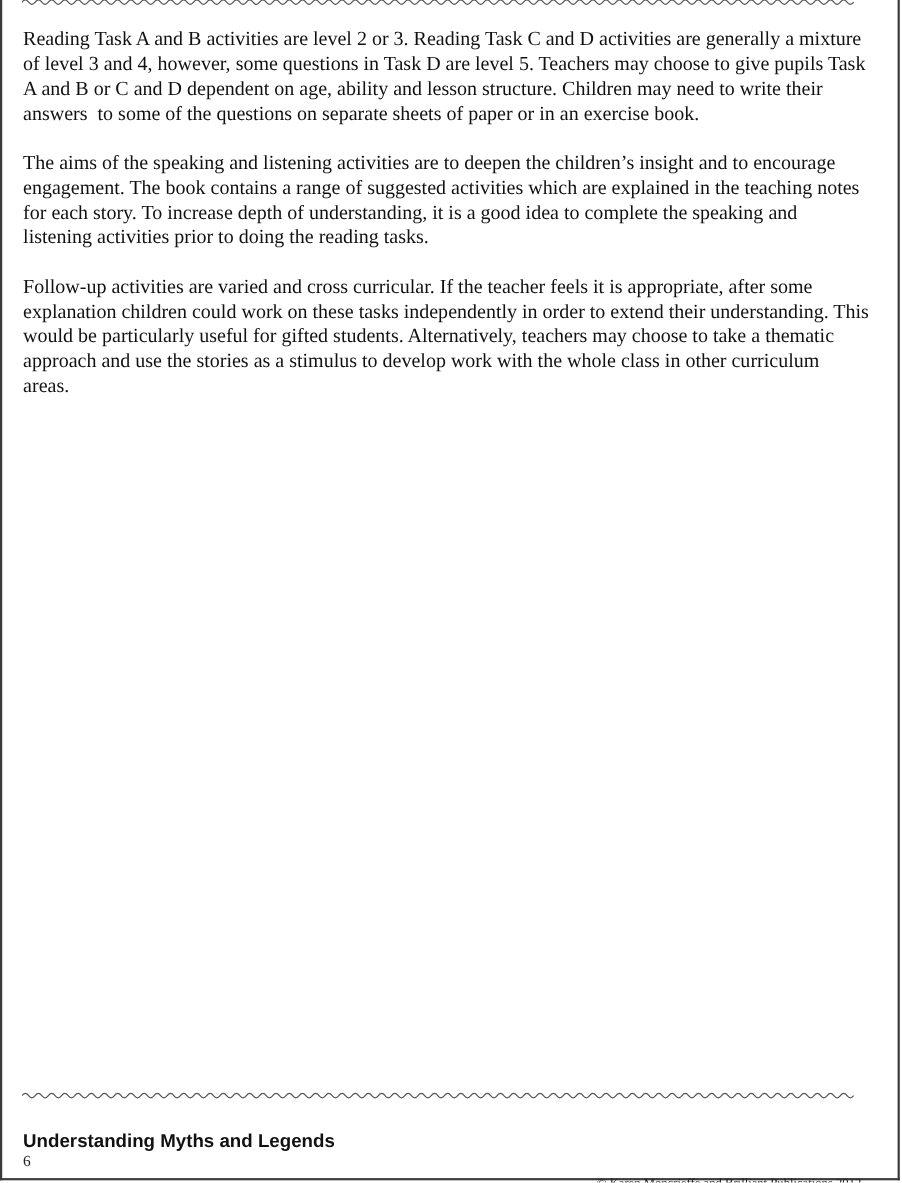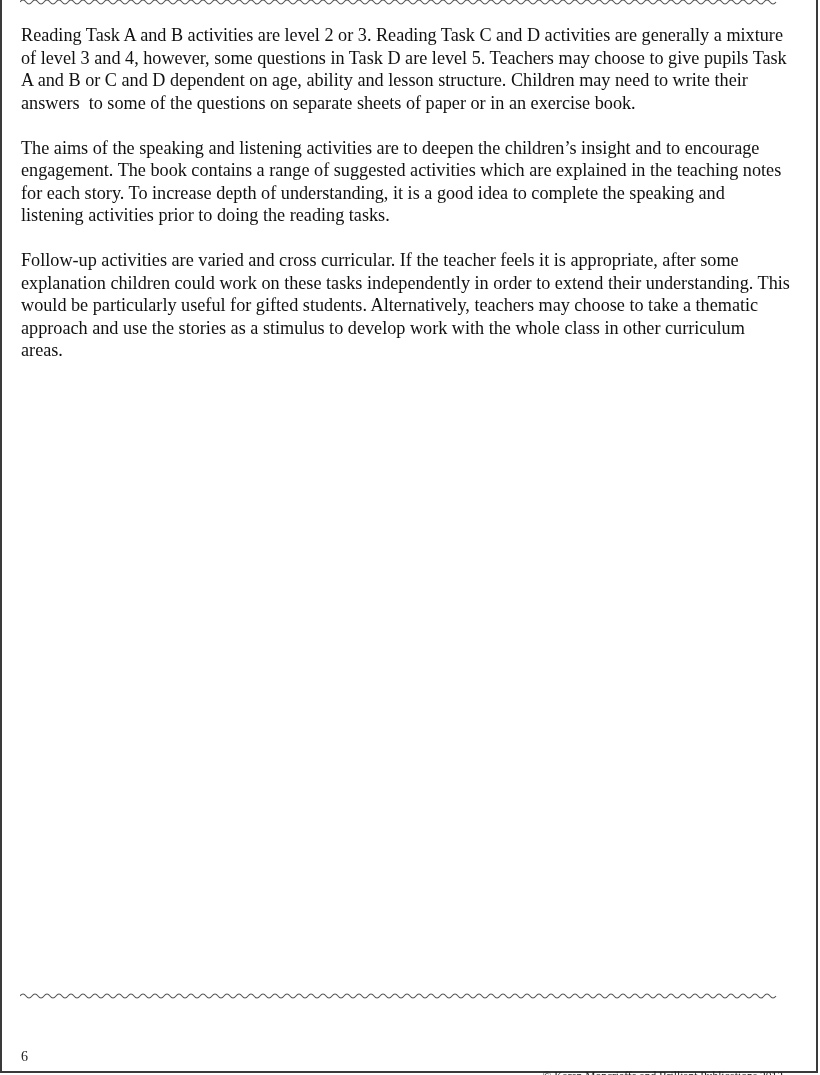--- a/index.html
+++ b/index.html
@@ -46,15 +46,16 @@
   <div class="body-text">
     <p>Reading Task A and B activities are level 2 or 3. Reading Task C and D activities are generally a mixture of level 3 and 4, however, some questions in Task D are level 5. Teachers may choose to give pupils Task A and B or C and D dependent on age, ability and lesson structure. Children may need to write their answers  to some of the questions on separate sheets of paper or in an exercise book.</p>
     <p>The aims of the speaking and listening activities are to deepen the children’s insight and to encourage engagement. The book contains a range of suggested activities which are explained in the teaching notes for each story. To increase depth of understanding, it is a good idea to complete the speaking and listening activities prior to doing the reading tasks.</p>
     <p>Follow-up activities are varied and cross curricular. If the teacher feels it is appropriate, after some explanation children could work on these tasks independently in order to extend their understanding. This would be particularly useful for gifted students. Alternatively, teachers may choose to take a thematic approach and use the stories as a stimulus to develop work with the whole class in other curriculum areas.</p>
   </div>
 
   <svg class="wavy wavy-bottom" viewBox="0 0 758 8" preserveAspectRatio="none">
     <path fill="none" stroke="#555" stroke-width="1.1" d="M0 4 Q3 0 6 4 T12 4 T18 4 T24 4 T30 4 T36 4 T42 4 T48 4 T54 4 T60 4 T66 4 T72 4 T78 4 T84 4 T90 4 T96 4 T102 4 T108 4 T114 4 T120 4 T126 4 T132 4 T138 4 T144 4 T150 4 T156 4 T162 4 T168 4 T174 4 T180 4 T186 4 T192 4 T198 4 T204 4 T210 4 T216 4 T222 4 T228 4 T234 4 T240 4 T246 4 T252 4 T258 4 T264 4 T270 4 T276 4 T282 4 T288 4 T294 4 T300 4 T306 4 T312 4 T318 4 T324 4 T330 4 T336 4 T342 4 T348 4 T354 4 T360 4 T366 4 T372 4 T378 4 T384 4 T390 4 T396 4 T402 4 T408 4 T414 4 T420 4 T426 4 T432 4 T438 4 T444 4 T450 4 T456 4 T462 4 T468 4 T474 4 T480 4 T486 4 T492 4 T498 4 T504 4 T510 4 T516 4 T522 4 T528 4 T534 4 T540 4 T546 4 T552 4 T558 4 T564 4 T570 4 T576 4 T582 4 T588 4 T594 4 T600 4 T606 4 T612 4 T618 4 T624 4 T630 4 T636 4 T642 4 T648 4 T654 4 T660 4 T666 4 T672 4 T678 4 T684 4 T690 4 T696 4 T702 4 T708 4 T714 4 T720 4 T726 4 T732 4 T738 4 T744 4 T750 4 T756 4"></path>
   </svg>
 
+  <div class="footer-title">Understanding Myths and Legends</div>
   <div class="page-number">6</div>
   <div class="copyright">© Karen Moncrieffe and Brilliant Publications 2012</div>
 </div>
 
 </body></html>

